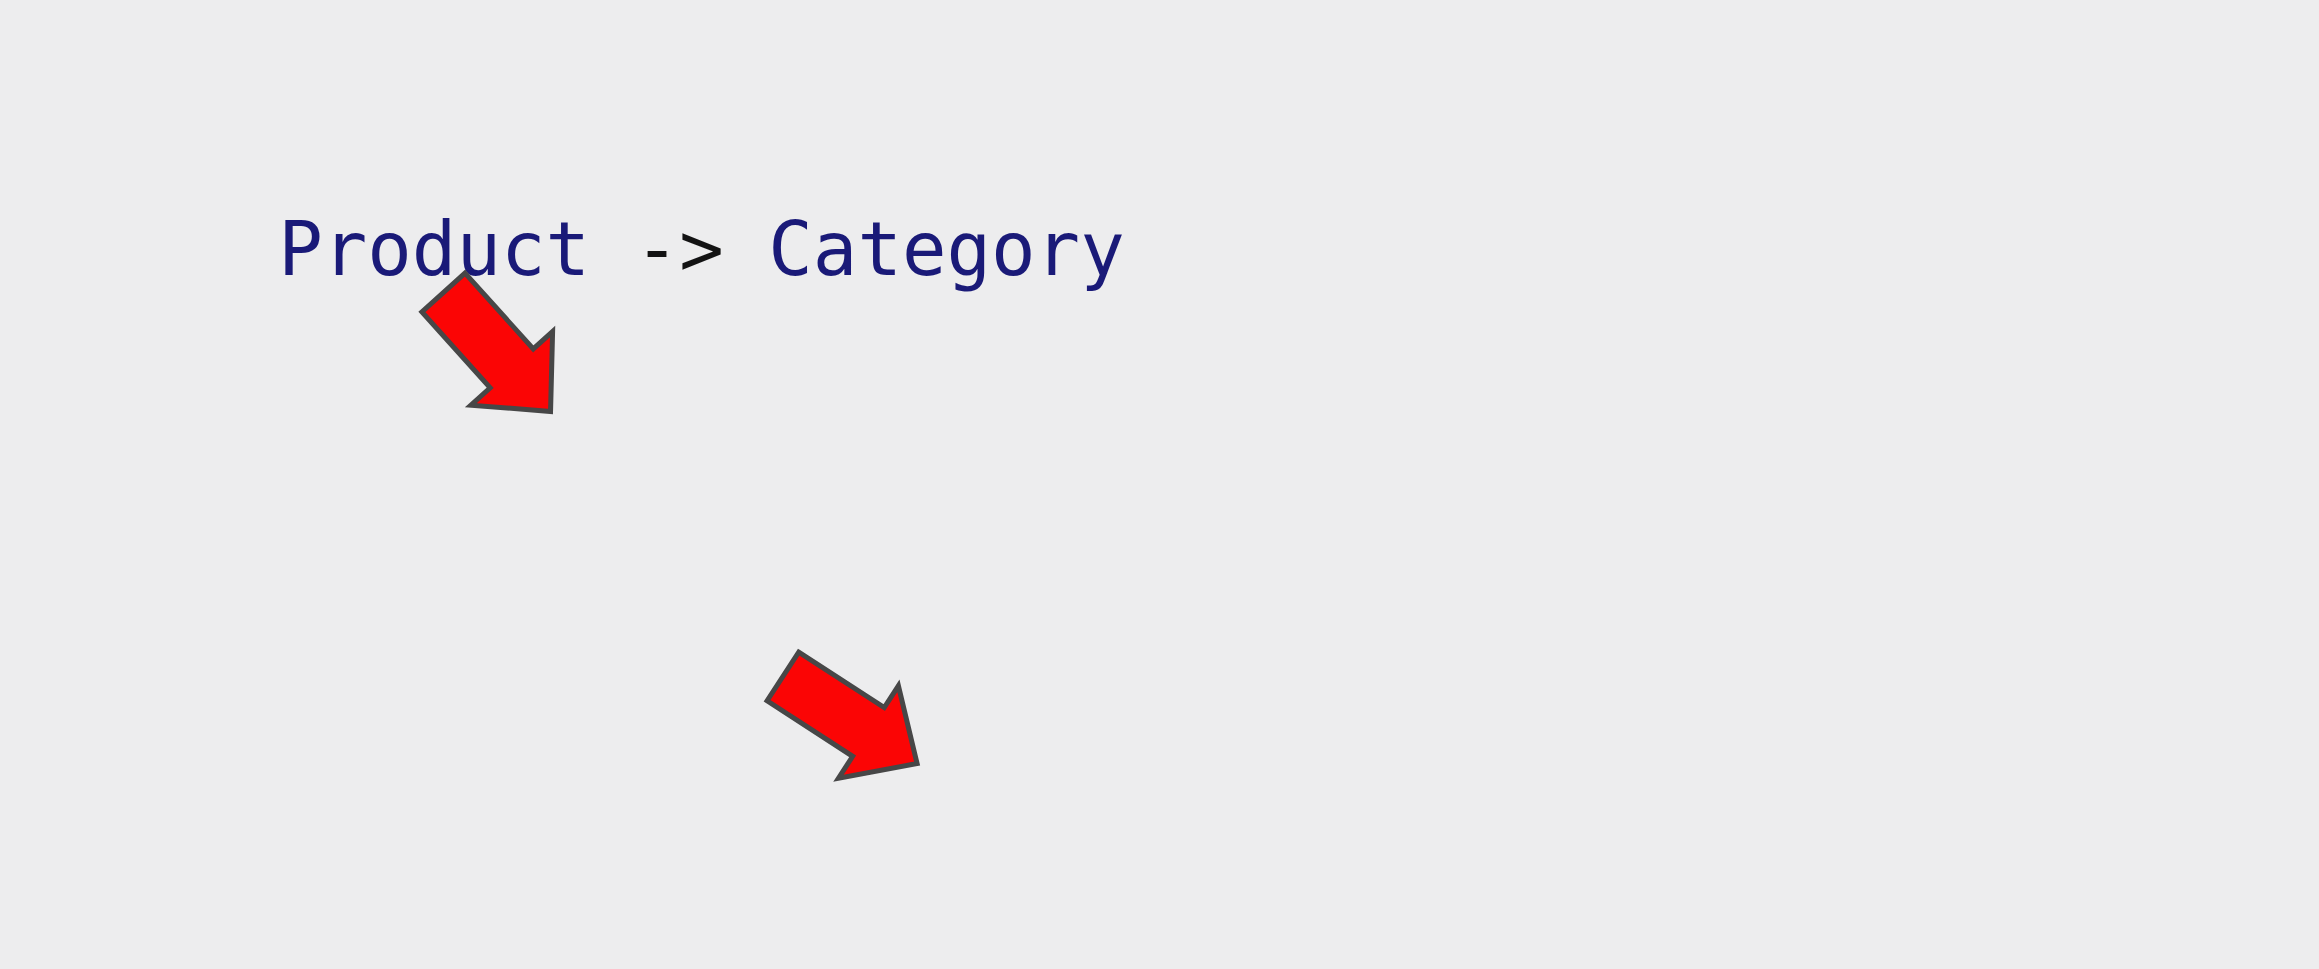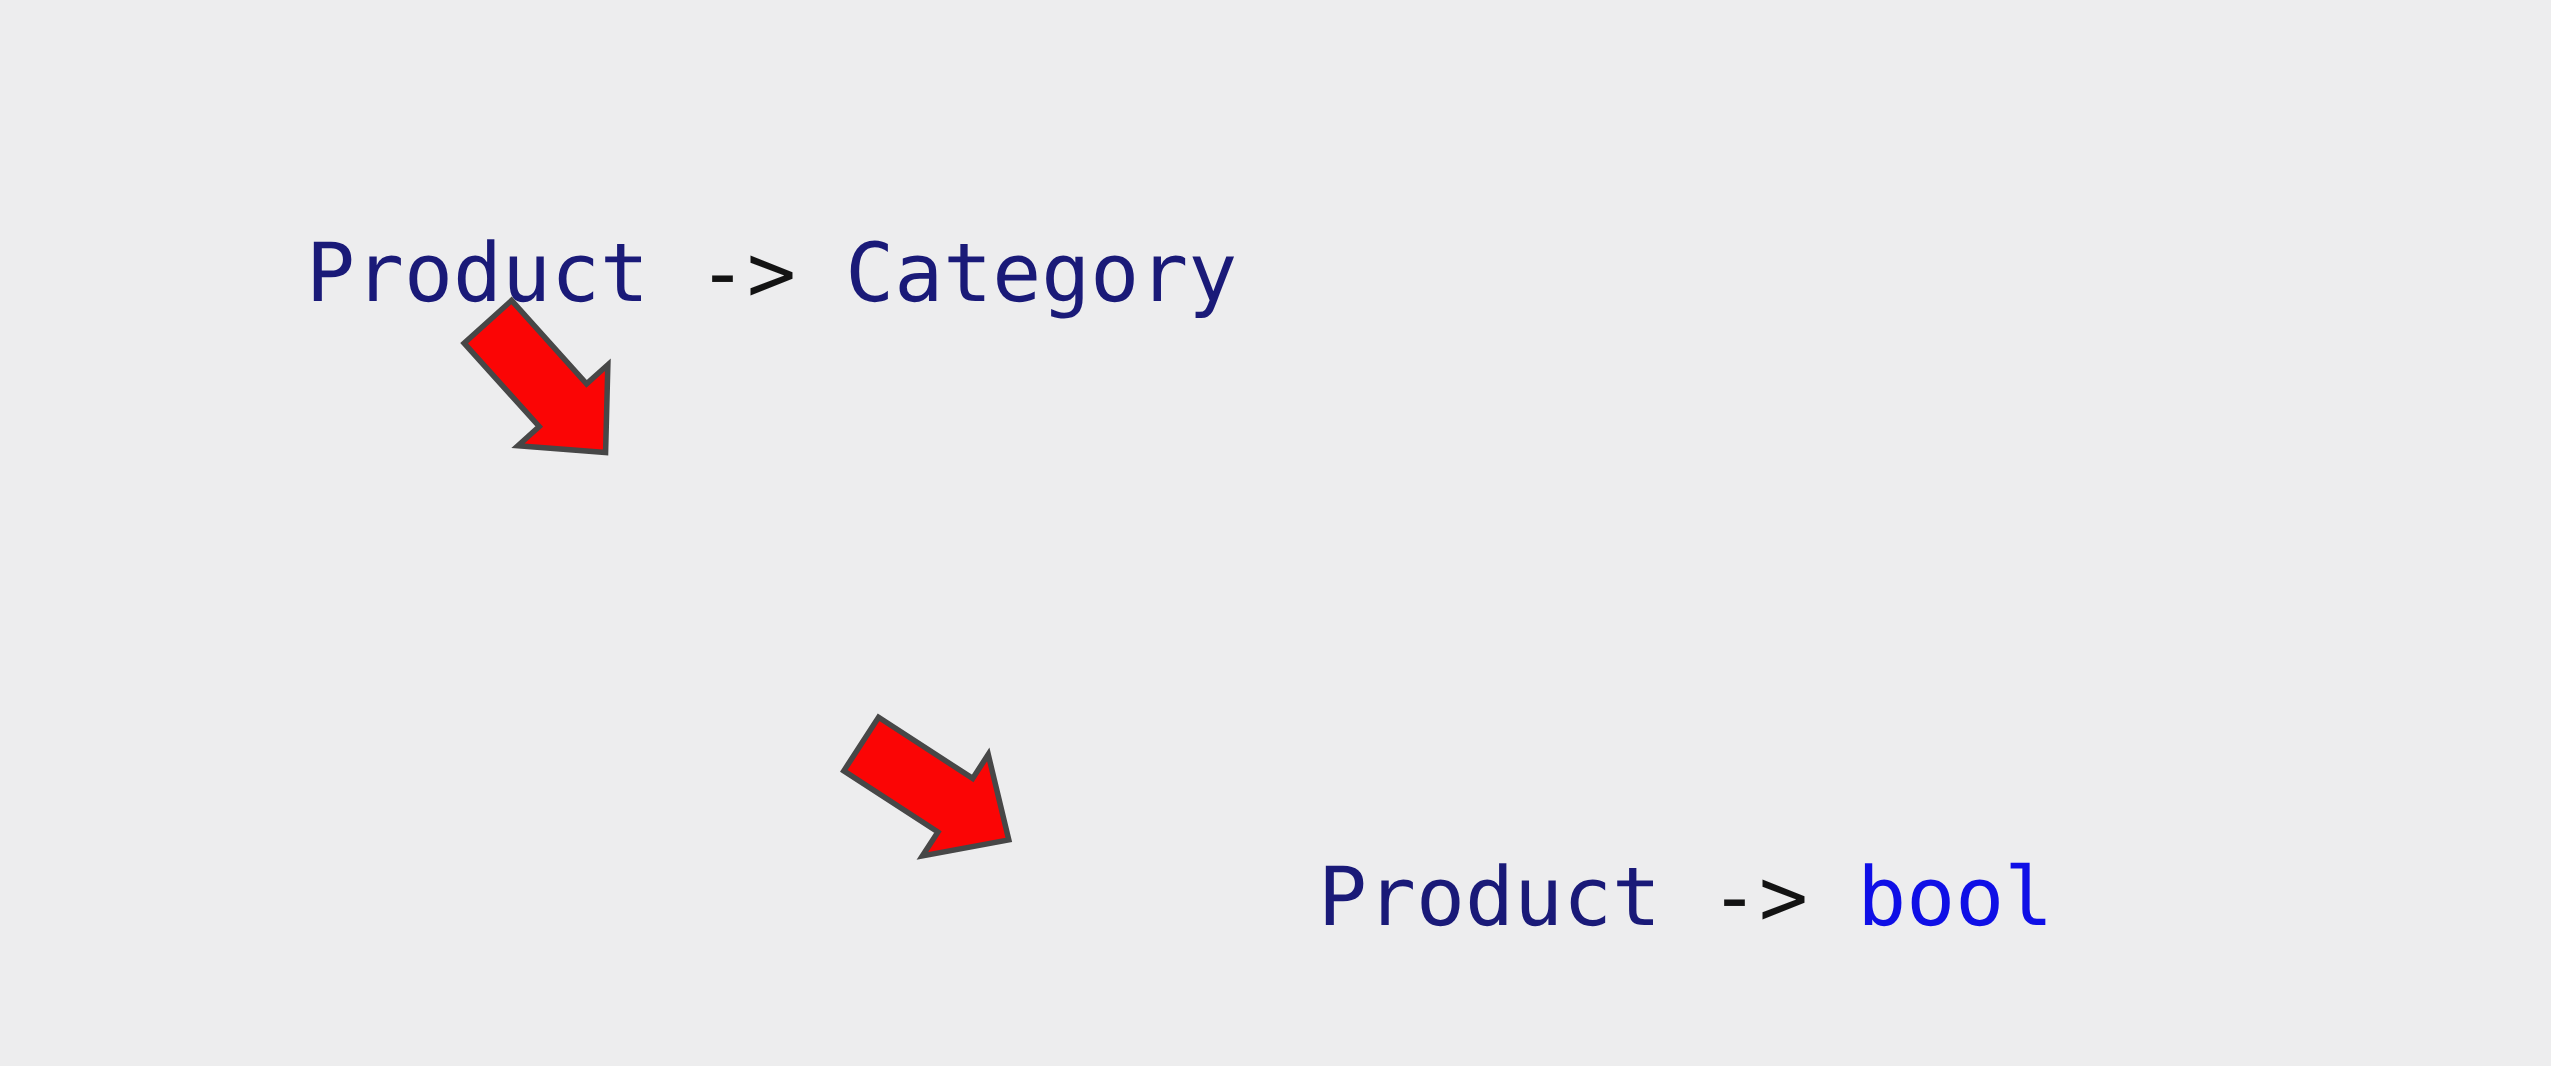--- a/index.html
+++ b/index.html
@@ -45,17 +45,14 @@
 
   <svg class="arrow-svg" id="arrow-1" viewBox="0 0 200 200" xmlns="http://www.w3.org/2000/svg">
     <polygon transform="translate(100,100) rotate(48)" points="-80,-29 22,-29 22,-55 80,0 22,55 22,29 -80,29" stroke-width="5" stroke-linejoin="miter" fill="#fb0505" stroke="#474747"></polygon>
   </svg>
 
 
   <svg class="arrow-svg" id="arrow-2" viewBox="0 0 200 200" xmlns="http://www.w3.org/2000/svg">
     <polygon transform="translate(100,100) rotate(33)" points="-80,-29 22,-29 22,-55 80,0 22,55 22,29 -80,29" stroke-width="5" stroke-linejoin="miter" fill="#fb0505" stroke="#474747"></polygon>
   </svg>
 
-  <div class="code-line" id="line-3">
-    <span style="color: rgb(26, 26, 120);">Product</span><span style="color: rgb(19, 19, 19);"> -&gt; </span><span style="color: rgb(15, 15, 230);">bool</span>
-  </div>
 
 </div>
 
 </body></html>

